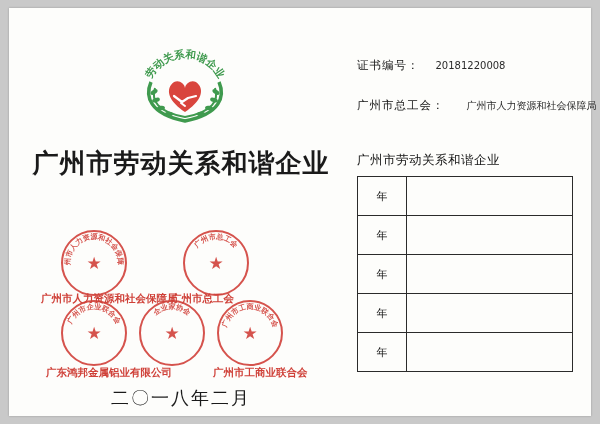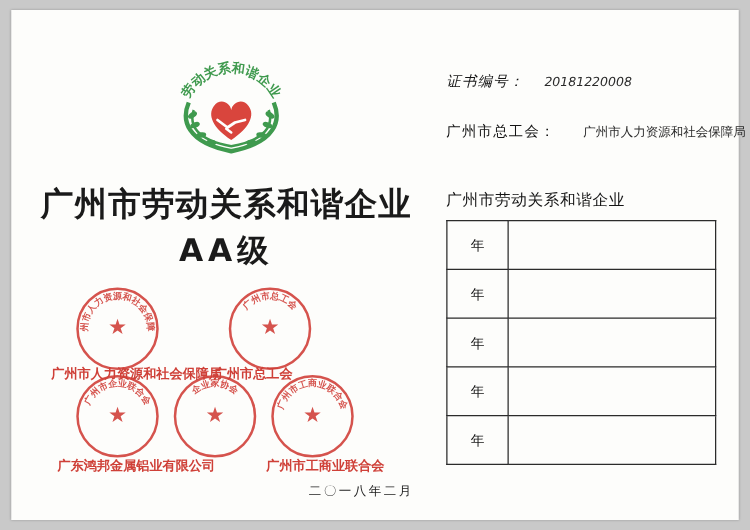--- a/index.html
+++ b/index.html
@@ -129,43 +129,43 @@
   #seal-label-1 { left: 10px;  top: 258px; }
   #seal-label-2 { left: 140px; top: 258px; }
   #seal-label-3 { left: 15px;  top: 332px; }
   #seal-label-4 { left: 182px; top: 332px; }
 
   #issue-date {
     position: absolute;
     left: 0;
     top: 352px;
     width: 300px;
-    text-align: right;
-    font-size: 10px;
+    text-align: center;
+    font-size: 18px;
     color: #1a1a1a;
     letter-spacing: 2px;
   }
 
   
   #right-panel {
     position: absolute;
     left: 348px;
     top: 40px;
     width: 212px;
   }
   .field-row {
     position: absolute;
     font-size: 11.5px;
     color: #141414;
     white-space: nowrap;
   }
   .field-label { font-weight: normal; letter-spacing: 1px; }
   .field-value { color: #2a2a2a; font-size: 10px; }
 
-  #field-cert-no  { left: 0; top: 10px; font-style: italic; }
+  #field-cert-no  { left: 0; top: 10px; }
   #field-cert-no .field-value { margin-left: 16px; }
   #field-holder   { left: 0; top: 50px; }
   #field-holder .field-value { margin-left: 22px; }
 
   #annual-note {
     position: absolute;
     left: 0;
     top: 104px;
     font-size: 12.5px;
     color: #141414;
@@ -227,21 +227,20 @@
         </g>
       </svg>
       <svg class="handshake" viewBox="0 0 42 40">
         <path d="M 21,36 C 6,26 2,16 7,9 C 12,2 20,6 21,12 C 22,6 30,2 35,9 C 40,16 36,26 21,36 Z" fill="#d9453d"></path>
         <path d="M 10,20 L 18,26 L 24,22 L 32,20" fill="none" stroke="#ffffff" stroke-width="2.2" stroke-linecap="round" stroke-linejoin="round"></path>
         <path d="M 17,27 L 21,30" fill="none" stroke="#ffffff" stroke-width="2" stroke-linecap="round"></path>
       </svg>
     </div>
 
     <div id="main-title">广州市劳动关系和谐企业</div>
-    <div id="grade-title">AA级</div>
 
     <div class="seal" id="seal-1">
       <svg class="arc" viewBox="0 0 62 62">
         <defs>
             <path id="sarc1" d="M 7,31 A 24,24 0 1 1 55,31" fill="none"></path>
           </defs>
         <text><textPath href="#sarc1" startOffset="50%" text-anchor="middle">广州市人力资源和社会保障局</textPath></text>
       </svg>
       <span class="star">★</span>
     </div>

